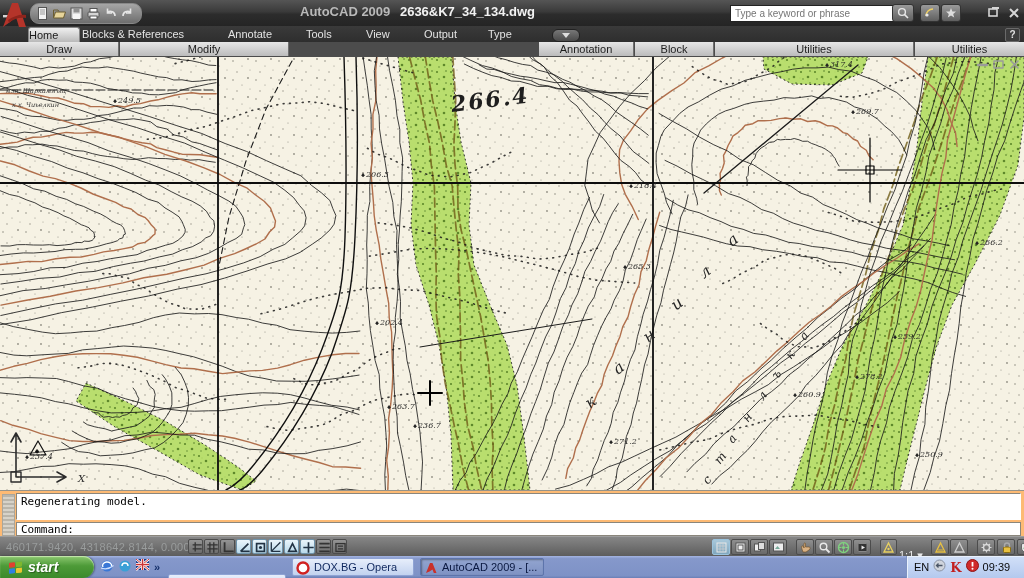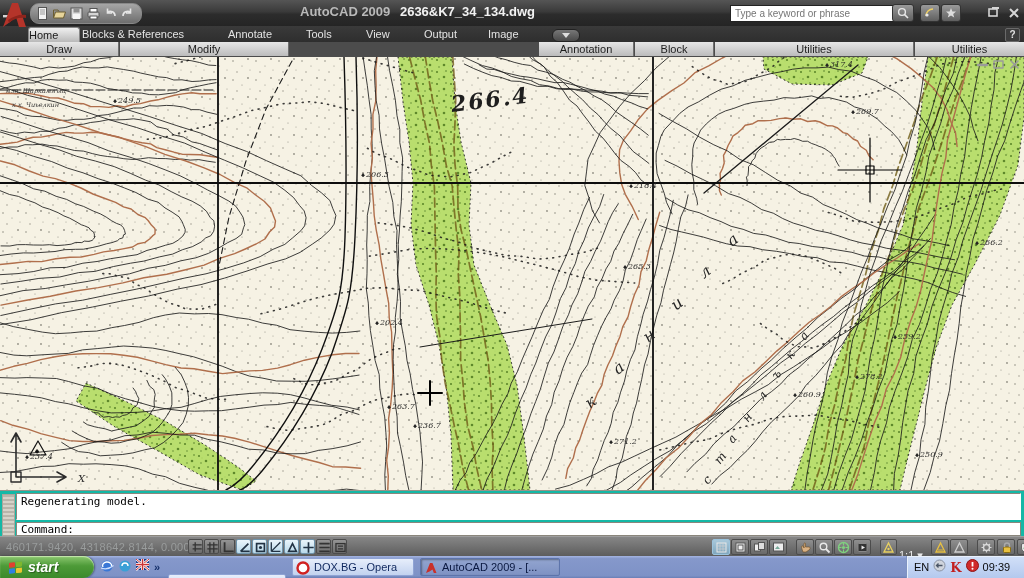--- a/index.html
+++ b/index.html
@@ -28,21 +28,21 @@
   #ribbon-pill:after{content:"";position:absolute;left:9px;top:3px;border-left:4px solid transparent;border-right:4px solid transparent;border-top:5px solid #ddd;}
   #help-btn{position:absolute;right:4px;top:2px;width:13px;height:12px;background:#3d3d3d;border:1px solid #6a6a6a;
             color:#e0e0e0;font-size:10px;font-weight:bold;text-align:center;line-height:12px;border-radius:2px;}
   
   #panels{position:absolute;left:0;top:42px;width:1024px;height:15px;background:#4c4c4c;}
   .panel{position:absolute;top:0;height:14px;line-height:14px;text-align:center;font-size:11px;color:#1d1d1d;
          background:linear-gradient(#e6e6e6,#bcbcbc);border-right:1px solid #6e6e6e;}
   
   #canvas{position:absolute;left:0;top:57px;width:1024px;height:433px;background:#f6f2e4;}
   
-  #cmd{position:absolute;left:0;top:490px;width:1024px;height:46px;background:#14b8a6;border-top:1px solid #979389;box-sizing:border-box;}
+  #cmd{position:absolute;left:0;top:490px;width:1024px;height:46px;background:#fdba74;border-top:1px solid #979389;box-sizing:border-box;}
   #cmd-grip{position:absolute;left:2px;top:3px;width:11px;height:40px;
             background:repeating-linear-gradient(#b9b5ab 0 2px,#d6d2c9 2px 4px);border:1px solid #aaa69c;}
   #cmd-hist{position:absolute;left:16px;right:3px;top:2px;height:27px;background:#fff;border:1px solid #8a867c;
             border-right-color:#fff;border-bottom-color:#fff;font-family:"DejaVu Sans Mono",monospace;
             font-size:11px;color:#000;padding:1px 4px;line-height:13px;box-sizing:border-box;overflow:hidden;}
   #cmd-input{position:absolute;left:16px;right:3px;top:31px;height:14px;background:#fff;border:1px solid #8a867c;
              font-family:"DejaVu Sans Mono",monospace;font-size:11px;color:#000;padding:0 4px;line-height:13px;box-sizing:border-box;}
   
   #status{position:absolute;left:0;top:536px;width:1024px;height:20px;
           background:linear-gradient(#868686,#5d5d5d);border-top:1px solid #9e9e9e;box-sizing:border-box;}
@@ -143,21 +143,21 @@
         </svg></div>
   </div>
 
   <div id="tabs">
     <div class="tab active" id="tab-0" style="left:28px;width:50px;">Home</div>
     <div class="tab" id="tab-1" style="left:82px;width:142px;">Blocks &amp; References</div>
     <div class="tab" id="tab-2" style="left:228px;width:74px;">Annotate</div>
     <div class="tab" id="tab-3" style="left:306px;width:54px;">Tools</div>
     <div class="tab" id="tab-4" style="left:366px;width:52px;">View</div>
     <div class="tab" id="tab-5" style="left:424px;width:58px;">Output</div>
-    <div class="tab" id="tab-6" style="left:488px;width:54px;">Image</div>
+    <div class="tab" id="tab-6" style="left:488px;width:54px;">Type</div>
     <div id="ribbon-pill"></div>
     <div id="help-btn">?</div>
   </div>
 
   <div id="panels">
     <div class="panel" style="left:0;width:118px;">Draw</div>
     <div class="panel" style="left:120px;width:168px;">Modify</div>
     <div class="panel" style="left:539px;width:94px;">Annotation</div>
     <div class="panel" style="left:635px;width:78px;">Block</div>
     <div class="panel" style="left:715px;width:198px;">Utilities</div>
@@ -525,21 +525,21 @@
             <rect y="4.8" width="13" height="1.5" fill="#c33"></rect>
           </svg></span>
         <span style="color: rgb(22, 48, 107); font-weight: bold; font-size: 11px;">»</span>
       </div>
     <div class="task" id="task-0" style="left:168px;width:118px;margin-top:16px;"><span class="ticon"><svg width="14" height="14" viewBox="0 0 14 14">
             <path d="M1,4 L1,12 L13,12 L13,5 L7,5 L5.5,3 L1,3 Z" fill="#f0c23c" stroke="#a07d18"></path>
           </svg></span><span>K7_34_134</span></div>
     <div class="task" id="task-1" style="left:292px;width:122px;"><span class="ticon"><svg width="14" height="14" viewBox="0 0 14 14">
             <circle cx="7" cy="7" r="5.5" fill="#fff" stroke="#d02222" stroke-width="2.4"></circle>
           </svg></span><span>DOX.BG - Opera</span></div>
-    <div class="task active" id="task-2" style="left:420px;width:140px;"><span class="ticon"><svg width="14" height="14" viewBox="0 0 14 14">
+    <div class="task active" id="task-2" style="left:420px;width:124px;"><span class="ticon"><svg width="14" height="14" viewBox="0 0 14 14">
             <path d="M2,12 L6,2 L8.5,2 L12.5,12 L9.8,12 L8.5,8.5 L5.5,10.5 Z" fill="#c9302a"></path>
           </svg></span><span>AutoCAD 2009 - [...</span></div>
     <div id="tray">
       <span class="txt">EN</span>
       <span><svg width="13" height="13">
             <circle cx="6.5" cy="6.5" r="5.5" fill="#cfd4dc" stroke="#8a93a3"></circle>
             <path d="M3.5,6.5 L9.5,6.5 M5.5,4.5 L3.5,6.5 L5.5,8.5" stroke="#4a5566" stroke-width="1.3" fill="none"></path>
           </svg></span>
       <span style="font-family:'DejaVu Serif',serif;font-weight:bold;color:#c21f1f;font-size:13px;">K</span>
       <span><svg width="13" height="13">

